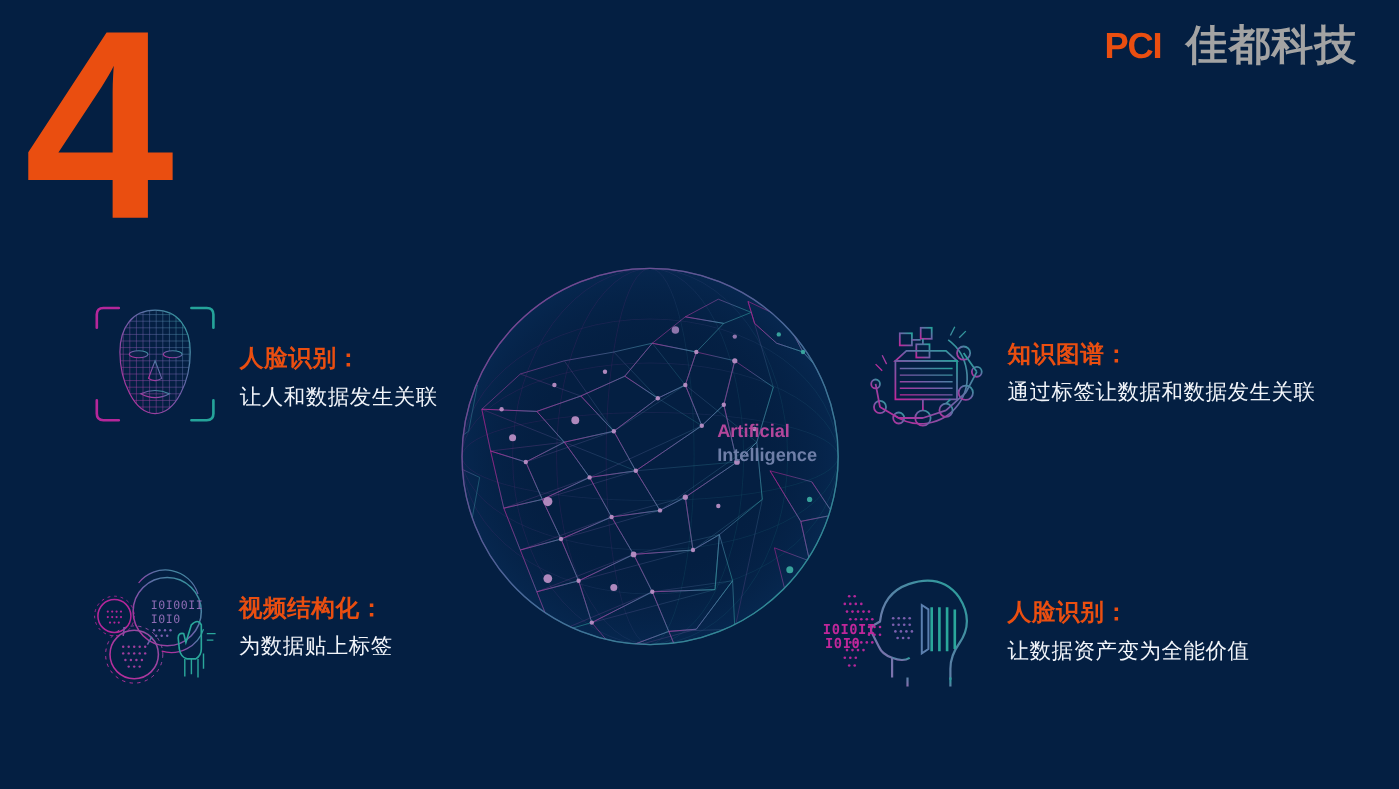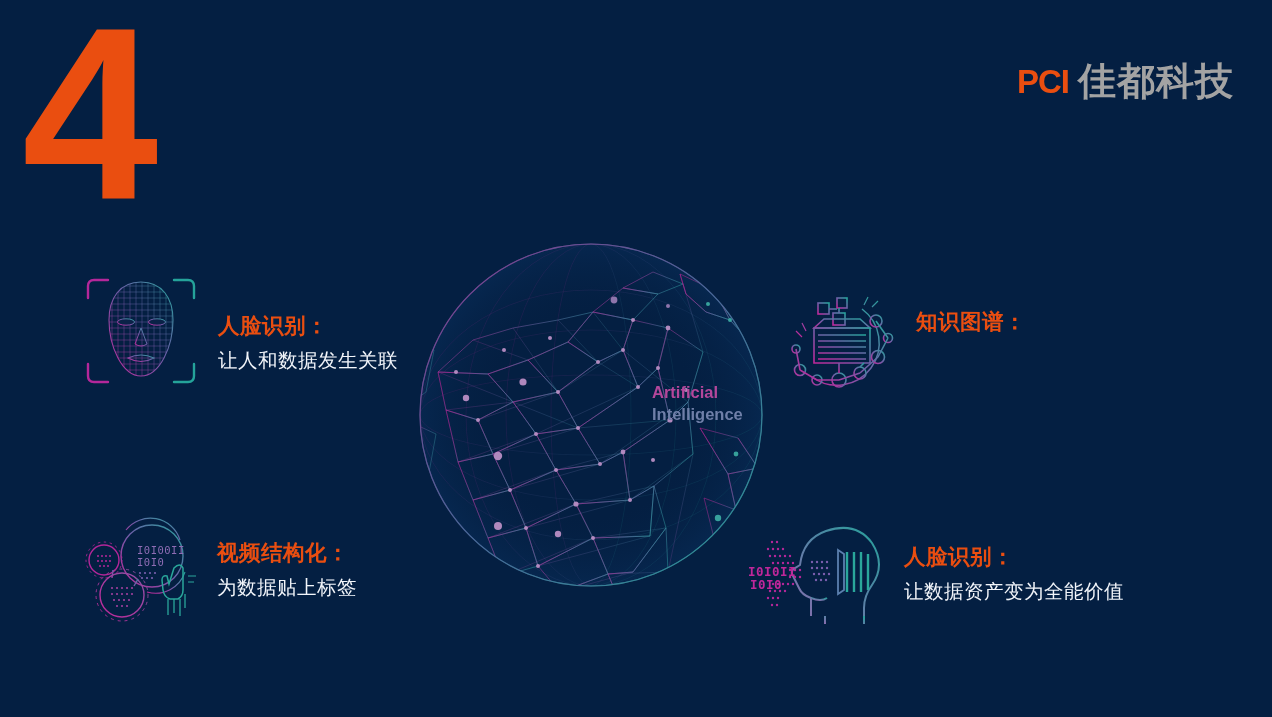--- a/index.html
+++ b/index.html
@@ -7,21 +7,21 @@
   body{
     width:1272px; height:717px;
     position:relative; overflow:hidden;
     font-family:"Liberation Sans", sans-serif;
     background:#041f42;
   }
 
   
   #logo{
     position:absolute; top:22px; right:38px;
-    display:flex; align-items:center; gap:9px;margin-top:40px;
+    display:flex; align-items:center; gap:22px;
   }
   #logo .pci{
     font-family:"Liberation Sans", sans-serif;
     font-weight:700; font-size:33px; letter-spacing:-1px;
     color:#EA4E10; line-height:1;
     display:flex; align-items:center;
   }
   #logo .cn{
     font-family:"DejaVu Sans", sans-serif;
     font-weight:700; font-size:38px; color:#a3a3a3; line-height:1;
@@ -72,21 +72,21 @@
   }
   .feature .desc{
     color:#f2f5fa; font-size:19.5px; margin-top:7px;
     font-family:"DejaVu Sans", sans-serif; letter-spacing:0.5px;
     white-space:nowrap;
   }
 
   #feat-face       { left:82px;  top:272px;align-items:center; }
   #feat-kg         { left:790px; top:285px; }
   #feat-video      { left:84px;  top:516px; }
-  #feat-bigdata    { left:748px; top:520px; }
+  #feat-bigdata    { left:748px; top:520px;gap:12px; }
 
   .icon svg{ display:block; }
 </style>
 </head>
 <body>
 
 <div id="logo">
   <span class="pci">
     <span>PCI</span>
   </span>
@@ -333,20 +333,21 @@
         <circle cx="6" cy="64" r="4"></circle>
         <path d="M86 36 L98 53 M98 53 L88 72 M88 72 L70 88 M70 88 L49 95 M49 95 L27 95 M27 95 L10 85 M10 85 L6 64"></path>
         <path d="M49 88 V78 M70 82 L74 78"></path>
 
         <path d="M74 20 L78 12 M82 22 L88 16 M12 52 L6 46 M16 46 L12 38" stroke-width="1.2"></path>
       </g>
     </svg>
   </div>
   <div class="txt">
     <div class="head">知识图谱：</div>
+    <div class="desc">通过标签让数据和数据发生关联</div>
   </div>
 </div>
 
 <div class="feature" id="feat-video">
   <div class="icon">
     <svg width="115" height="112" viewBox="0 0 115 112" xmlns="http://www.w3.org/2000/svg">
       <defs>
         <linearGradient id="vs1" x1="0" y1="1" x2="1" y2="0">
           <stop offset="0%" stop-color="#c0279a"></stop>
           <stop offset="50%" stop-color="#6d5fa8"></stop>

